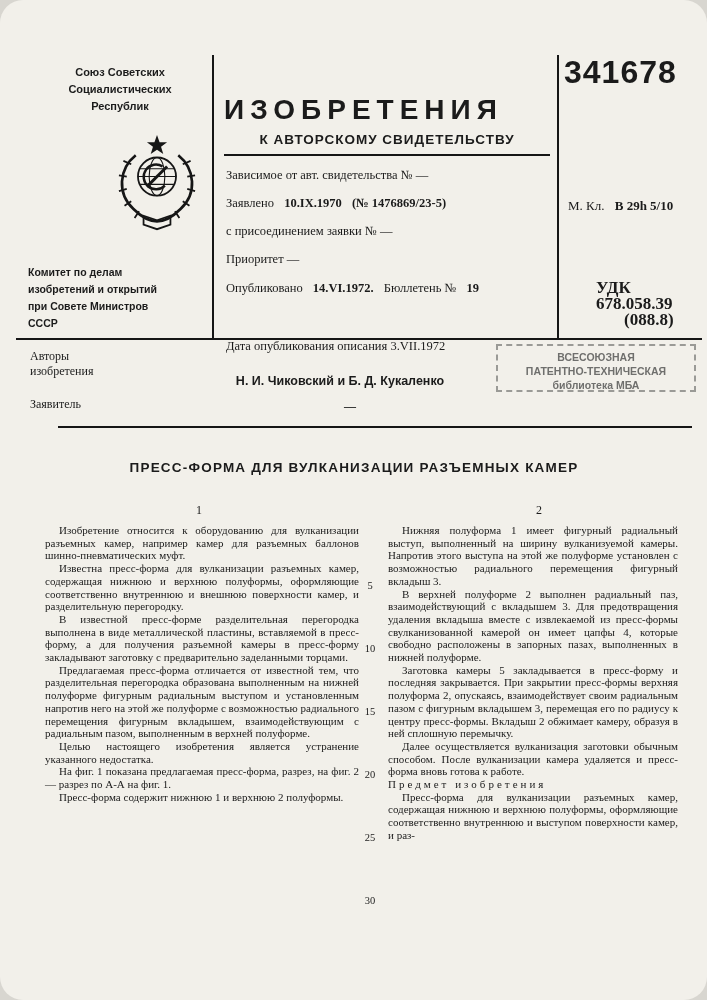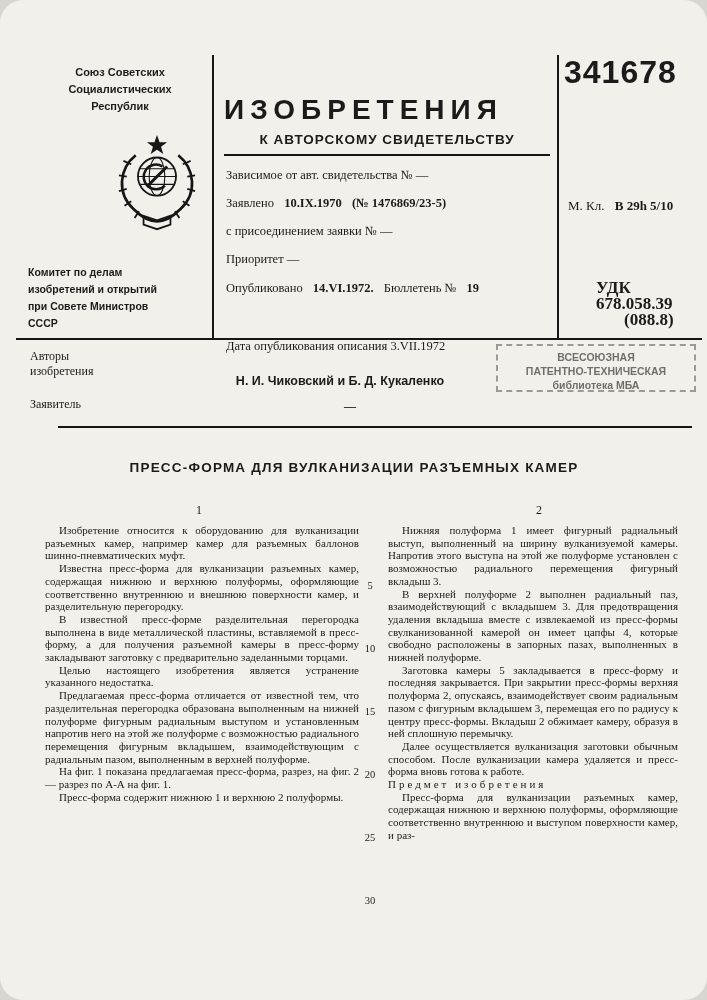--- a/index.html
+++ b/index.html
@@ -154,22 +154,22 @@
   <div class="abs linenum ln-1">10</div>
   <div class="abs linenum ln-2">15</div>
   <div class="abs linenum ln-3">20</div>
   <div class="abs linenum ln-4">25</div>
   <div class="abs linenum ln-5">30</div>
 
   <div class="abs col col-left">
     <p>Изобретение относится к оборудованию для вулканизации разъемных камер, например камер для разъемных баллонов шинно-пневматических муфт.</p>
     <p>Известна пресс-форма для вулканизации разъемных камер, содержащая нижнюю и верхнюю полуформы, оформляющие соответственно внутреннюю и внешнюю поверхности камер, и разделительную перегородку.</p>
     <p>В известной пресс-форме разделительная перегородка выполнена в виде металлической пластины, вставляемой в пресс-форму, а для получения разъемной камеры в пресс-форму закладывают заготовку с предварительно заделанными торцами.</p>
+    <p>Предлагаемая пресс-форма отличается от известной тем, что разделительная перегородка образована выполненным на нижней полуформе фигурным радиальным выступом и установленным напротив него на этой же полуформе с возможностью радиального перемещения фигурным вкладышем, взаимодействующим с радиальным пазом, выполненным в верхней полуформе.</p>
     <p>Целью настоящего изобретения является устранение указанного недостатка.</p>
-    <p>Предлагаемая пресс-форма отличается от известной тем, что разделительная перегородка образована выполненным на нижней полуформе фигурным радиальным выступом и установленным напротив него на этой же полуформе с возможностью радиального перемещения фигурным вкладышем, взаимодействующим с радиальным пазом, выполненным в верхней полуформе.</p>
     <p>На фиг. 1 показана предлагаемая пресс-форма, разрез, на фиг. 2 — разрез по А-А на фиг. 1.</p>
     <p>Пресс-форма содержит нижнюю 1 и верхнюю 2 полуформы.</p>
   </div>
 
   <div class="abs col col-right">
     <p>Нижняя полуформа 1 имеет фигурный радиальный выступ, выполненный на ширину вулканизуемой камеры. Напротив этого выступа на этой же полуформе установлен с возможностью радиального перемещения фигурный вкладыш 3.</p>
     <p>В верхней полуформе 2 выполнен радиальный паз, взаимодействующий с вкладышем 3. Для предотвращения удаления вкладыша вместе с извлекаемой из пресс-формы свулканизованной камерой он имеет цапфы 4, которые свободно расположены в запорных пазах, выполненных в нижней полуформе.</p>
     <p>Заготовка камеры 5 закладывается в пресс-форму и последняя закрывается. При закрытии пресс-формы верхняя полуформа 2, опускаясь, взаимодействует своим радиальным пазом с фигурным вкладышем 3, перемещая его по радиусу к центру пресс-формы. Вкладыш 2 обжимает камеру, образуя в ней сплошную перемычку.</p>
     <p>Далее осуществляется вулканизация заготовки обычным способом. После вулканизации камера удаляется и пресс-форма вновь готова к работе.</p>
     <p class="claims-h">Предмет изобретения</p>

